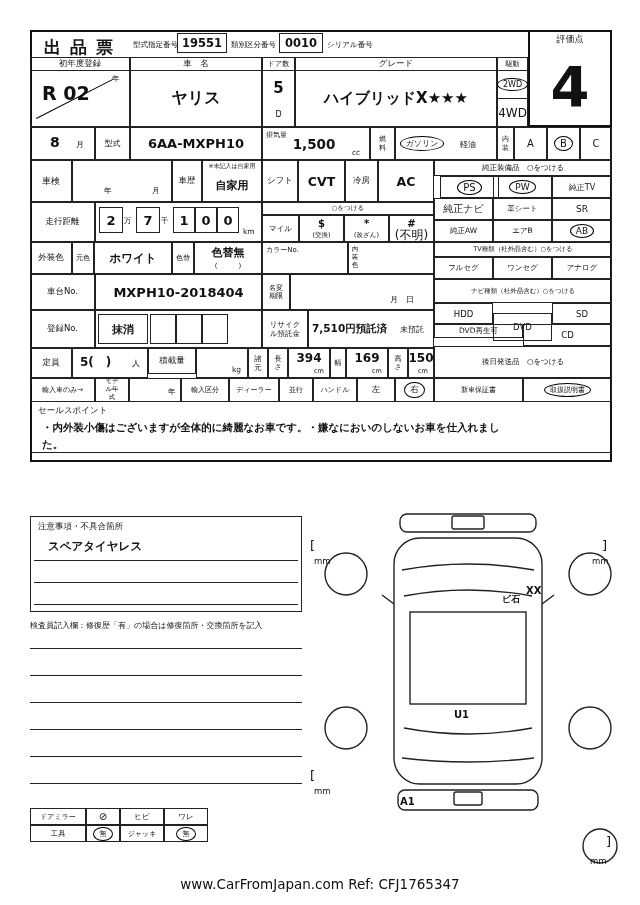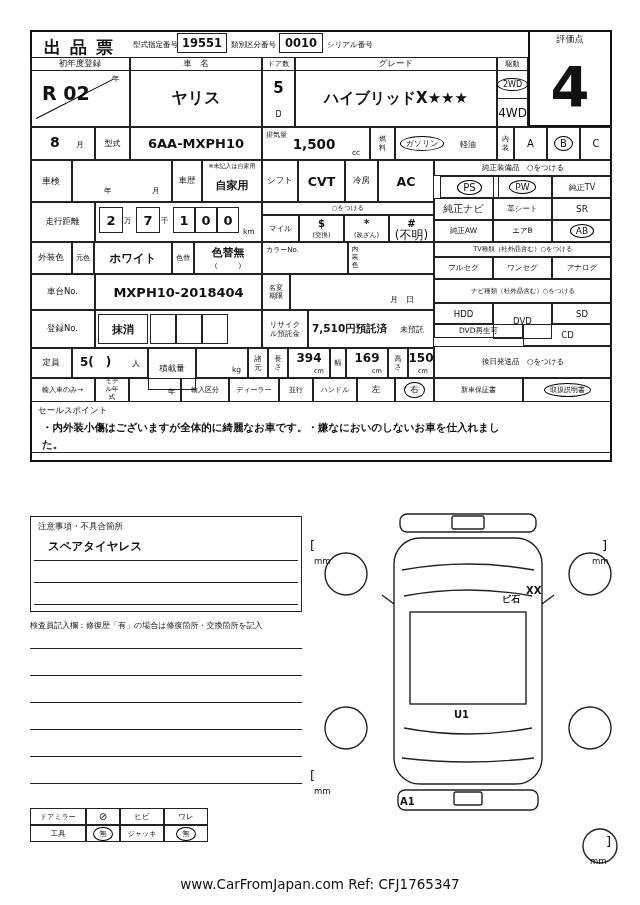--- a/index.html
+++ b/index.html
@@ -153,21 +153,21 @@
   <div class="a b" style="left:202px;top:314px;width:26px;height:30px"></div>
   <div class="a b vert" style="left:262px;top:310px;width:46px;height:38px;font-size:7.5px;padding:0 3px">リサイクル預託金</div>
   <div class="a b" style="left:308px;top:310px;width:126px;height:38px"></div>
   <div class="a bold" style="left:312px;top:322px;font-size:10.5px">7,510円預託済</div>
   <div class="a" style="left:400px;top:324px;font-size:8px">未預託</div>
 
   <div class="a b cc" style="left:30px;top:348px;width:42px;height:30px;font-size:8.5px">定員</div>
   <div class="a b" style="left:72px;top:348px;width:76px;height:30px"></div>
   <div class="a bold" style="left:80px;top:354px;font-size:12px">5(　)</div>
   <div class="a" style="left:132px;top:358px;font-size:8px">人</div>
-  <div class="a b cc" style="left:148px;top:348px;width:48px;height:42px;font-size:8.5px">積載量</div>
+  <div class="a b cc" style="left:148px;top:348px;width:48px;height:26px;font-size:8.5px">積載量</div>
   <div class="a b" style="left:196px;top:348px;width:52px;height:30px"></div>
   <div class="a" style="left:232px;top:365px;font-size:7.5px">kg</div>
   <div class="a b vert" style="left:248px;top:348px;width:20px;height:30px;font-size:7.5px;padding:0 6px">諸元</div>
   <div class="a b vert" style="left:268px;top:348px;width:20px;height:30px;font-size:7px;padding:0 6px">長さ</div>
   <div class="a b" style="left:288px;top:348px;width:42px;height:30px"></div>
   <div class="a cc bold" style="left:288px;top:350px;width:42px;height:16px;font-size:12px">394</div>
   <div class="a" style="left:314px;top:367px;font-size:6.5px">cm</div>
   <div class="a b cc" style="left:330px;top:348px;width:16px;height:30px;font-size:7px">幅</div>
   <div class="a b" style="left:346px;top:348px;width:42px;height:30px"></div>
   <div class="a cc bold" style="left:346px;top:350px;width:42px;height:16px;font-size:12px">169</div>
@@ -205,21 +205,21 @@
   <div class="a b cc" style="left:493px;top:220px;width:59px;height:22px;font-size:7.5px">エアB</div>
   <div class="a b cc" style="left:552px;top:220px;width:60px;height:22px;font-size:9px">
     <span class="circ">AB</span>
   </div>
   <div class="a b cc" style="left:434px;top:242px;width:178px;height:15px;font-size:6.5px">TV種類（社外品含む）○をつける</div>
   <div class="a b cc" style="left:434px;top:257px;width:59px;height:22px;font-size:7.5px">フルセグ</div>
   <div class="a b cc" style="left:493px;top:257px;width:59px;height:22px;font-size:7.5px">ワンセグ</div>
   <div class="a b cc" style="left:552px;top:257px;width:60px;height:22px;font-size:7.5px">アナログ</div>
   <div class="a b cc" style="left:434px;top:279px;width:178px;height:24px;font-size:6.5px">ナビ種類（社外品含む）○をつける</div>
   <div class="a b cc" style="left:434px;top:303px;width:59px;height:21px;font-size:8.5px">HDD</div>
-  <div class="a b cc" style="left:493px;top:303px;width:59px;height:36px;font-size:8.5px">DVD</div>
+  <div class="a b cc" style="left:493px;top:313px;width:59px;height:28px;font-size:8.5px">DVD</div>
   <div class="a b cc" style="left:552px;top:303px;width:60px;height:21px;font-size:8.5px">SD</div>
   <div class="a b cc" style="left:434px;top:324px;width:89px;height:14px;font-size:7.5px">DVD再生可</div>
   <div class="a b cc" style="left:523px;top:324px;width:89px;height:22px;font-size:8.5px">CD</div>
   <div class="a b cc" style="left:434px;top:346px;width:178px;height:32px;font-size:7.5px">後日発送品　○をつける</div>
   <div class="a b cc" style="left:434px;top:378px;width:89px;height:24px;font-size:7px">新車保証書</div>
   <div class="a b cc" style="left:523px;top:378px;width:89px;height:24px;font-size:7px">
     <span class="circ">取扱説明書</span>
   </div>
 
   <div class="a" style="left:38px;top:405px;font-size:8.5px">セールスポイント</div>

